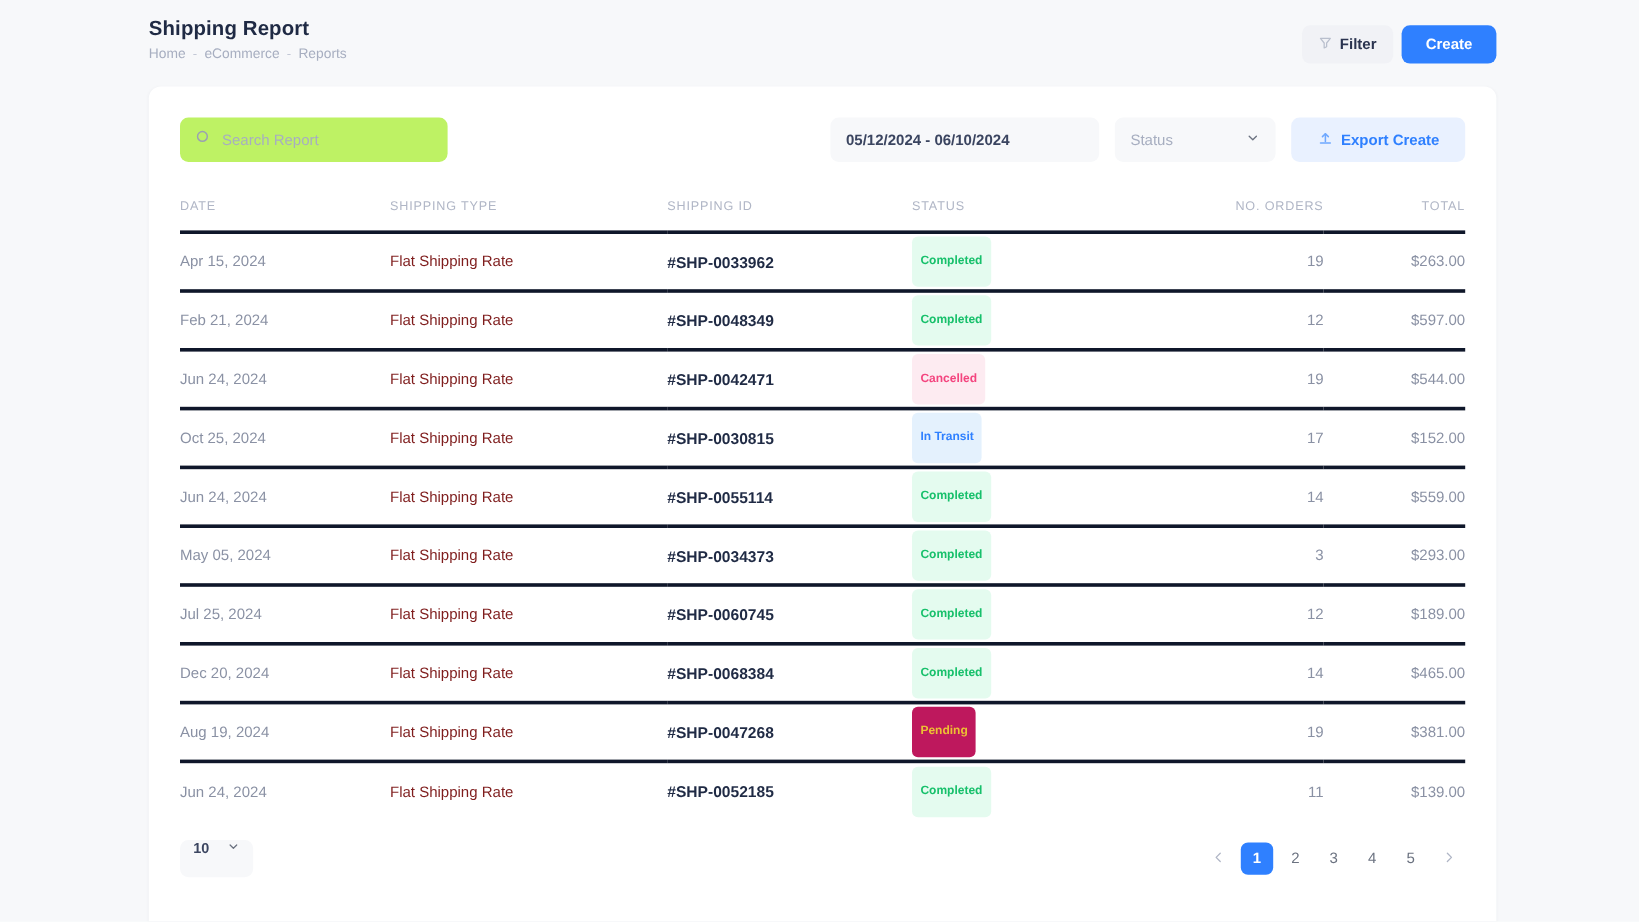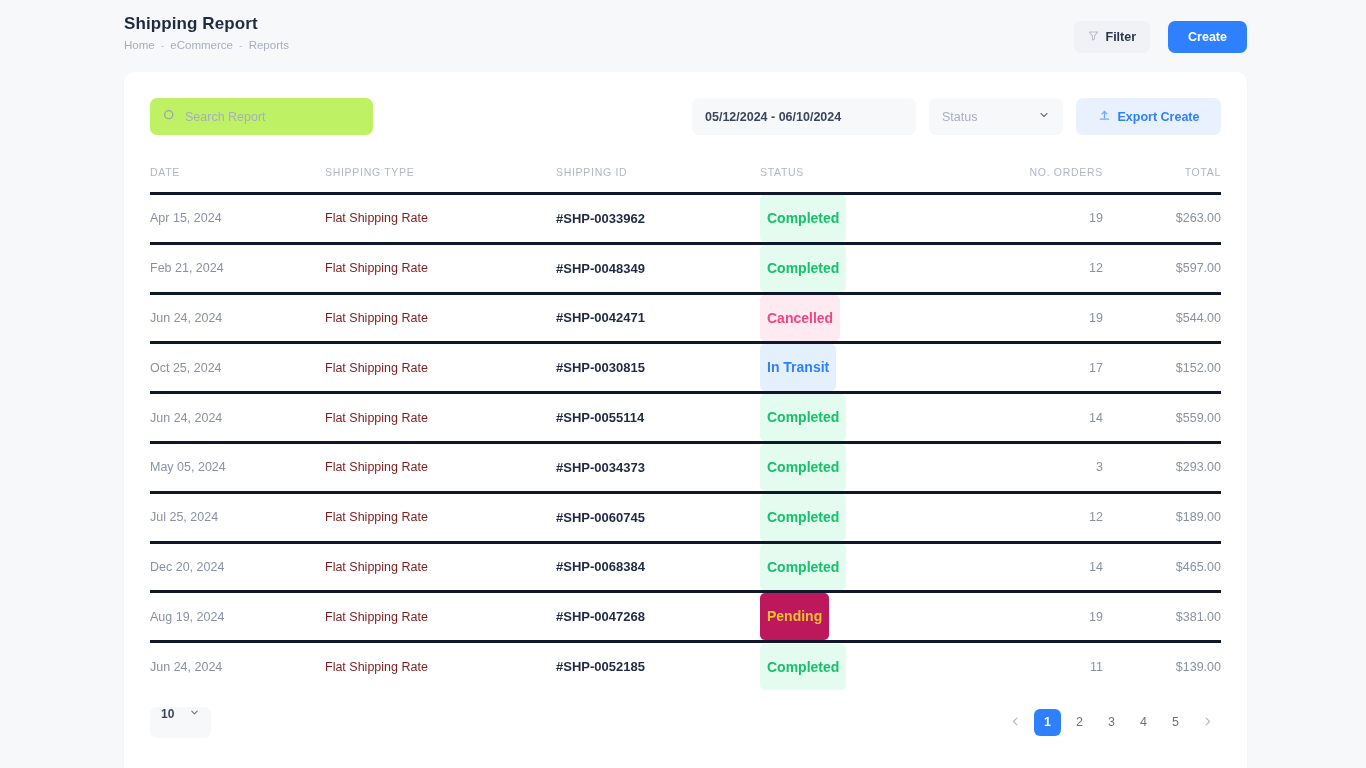--- a/index.html
+++ b/index.html
@@ -43,21 +43,21 @@
     gap: 6px;
     font-size: 11.5px;
     color: #a7aec0;
   }
   .breadcrumb .crumb { color: #a7aec0; }
   .breadcrumb .sep { color: #c3c8d6; font-size: 11px; }
 
   .header-actions {
     display: flex;
     align-items: center;
-    gap: 18px;
+    gap: 7px;
     padding-top: 7px;
   }
   .btn {
     display: inline-flex;
     align-items: center;
     justify-content: center;
     gap: 7px;
     border: none;
     border-radius: 7px;
     font-family: "Liberation Sans", sans-serif;
@@ -198,21 +198,21 @@
   }
   td.cell-date  { color: #8a91a4; }
   td.cell-type  { color: #7f1d1d; }
   td.cell-id    { color: #1f2a44; font-weight: bold; font-size: 13px; }
   td.cell-orders{ text-align: right; color: #8a91a4; }
   td.cell-total { text-align: right; color: #8a91a4; }
 
   .badge {
     display: inline-block;
     border-radius: 5px;
-    font-size: 14px;
+    font-size: 10px;
     font-weight: bold;
     padding: 15px 7px;
     line-height: 1.2;
   }
   .badge-completed { background: #e4fbef; color: #17c06b; }
   .badge-cancelled { background: #fdebf1; color: #f4457f; }
   .badge-intransit { background: #e4f1fd; color: #2f80ff; }
   .badge-pending   { background: #be185d; color: #ecc033; }
 
   

